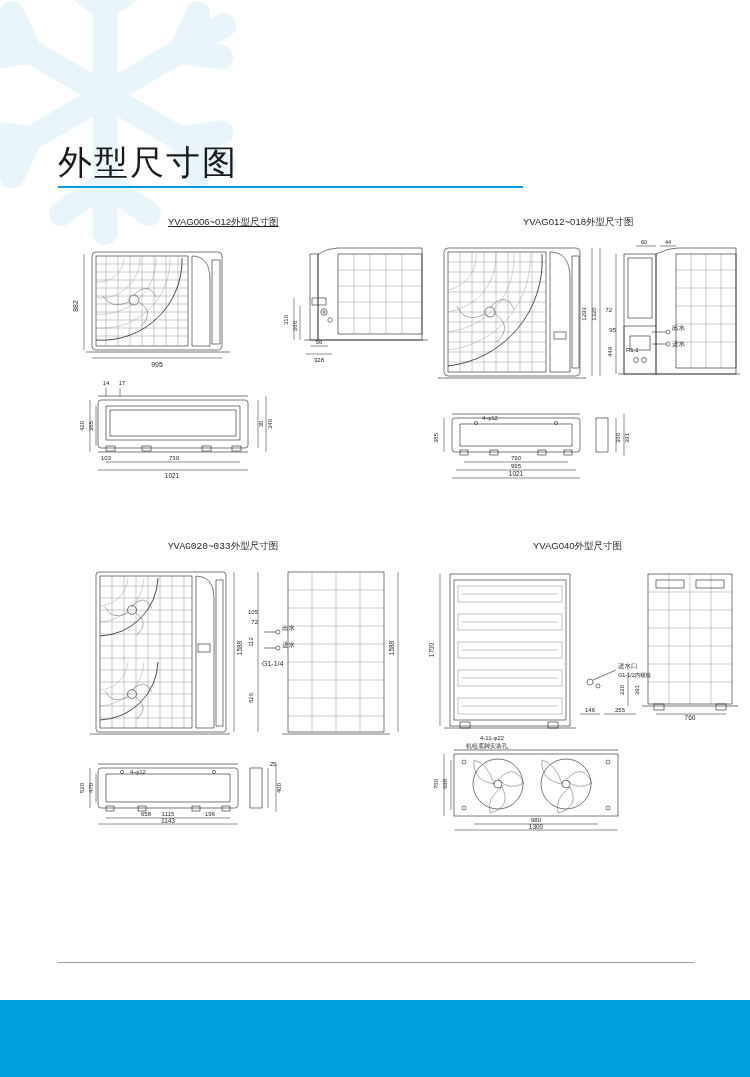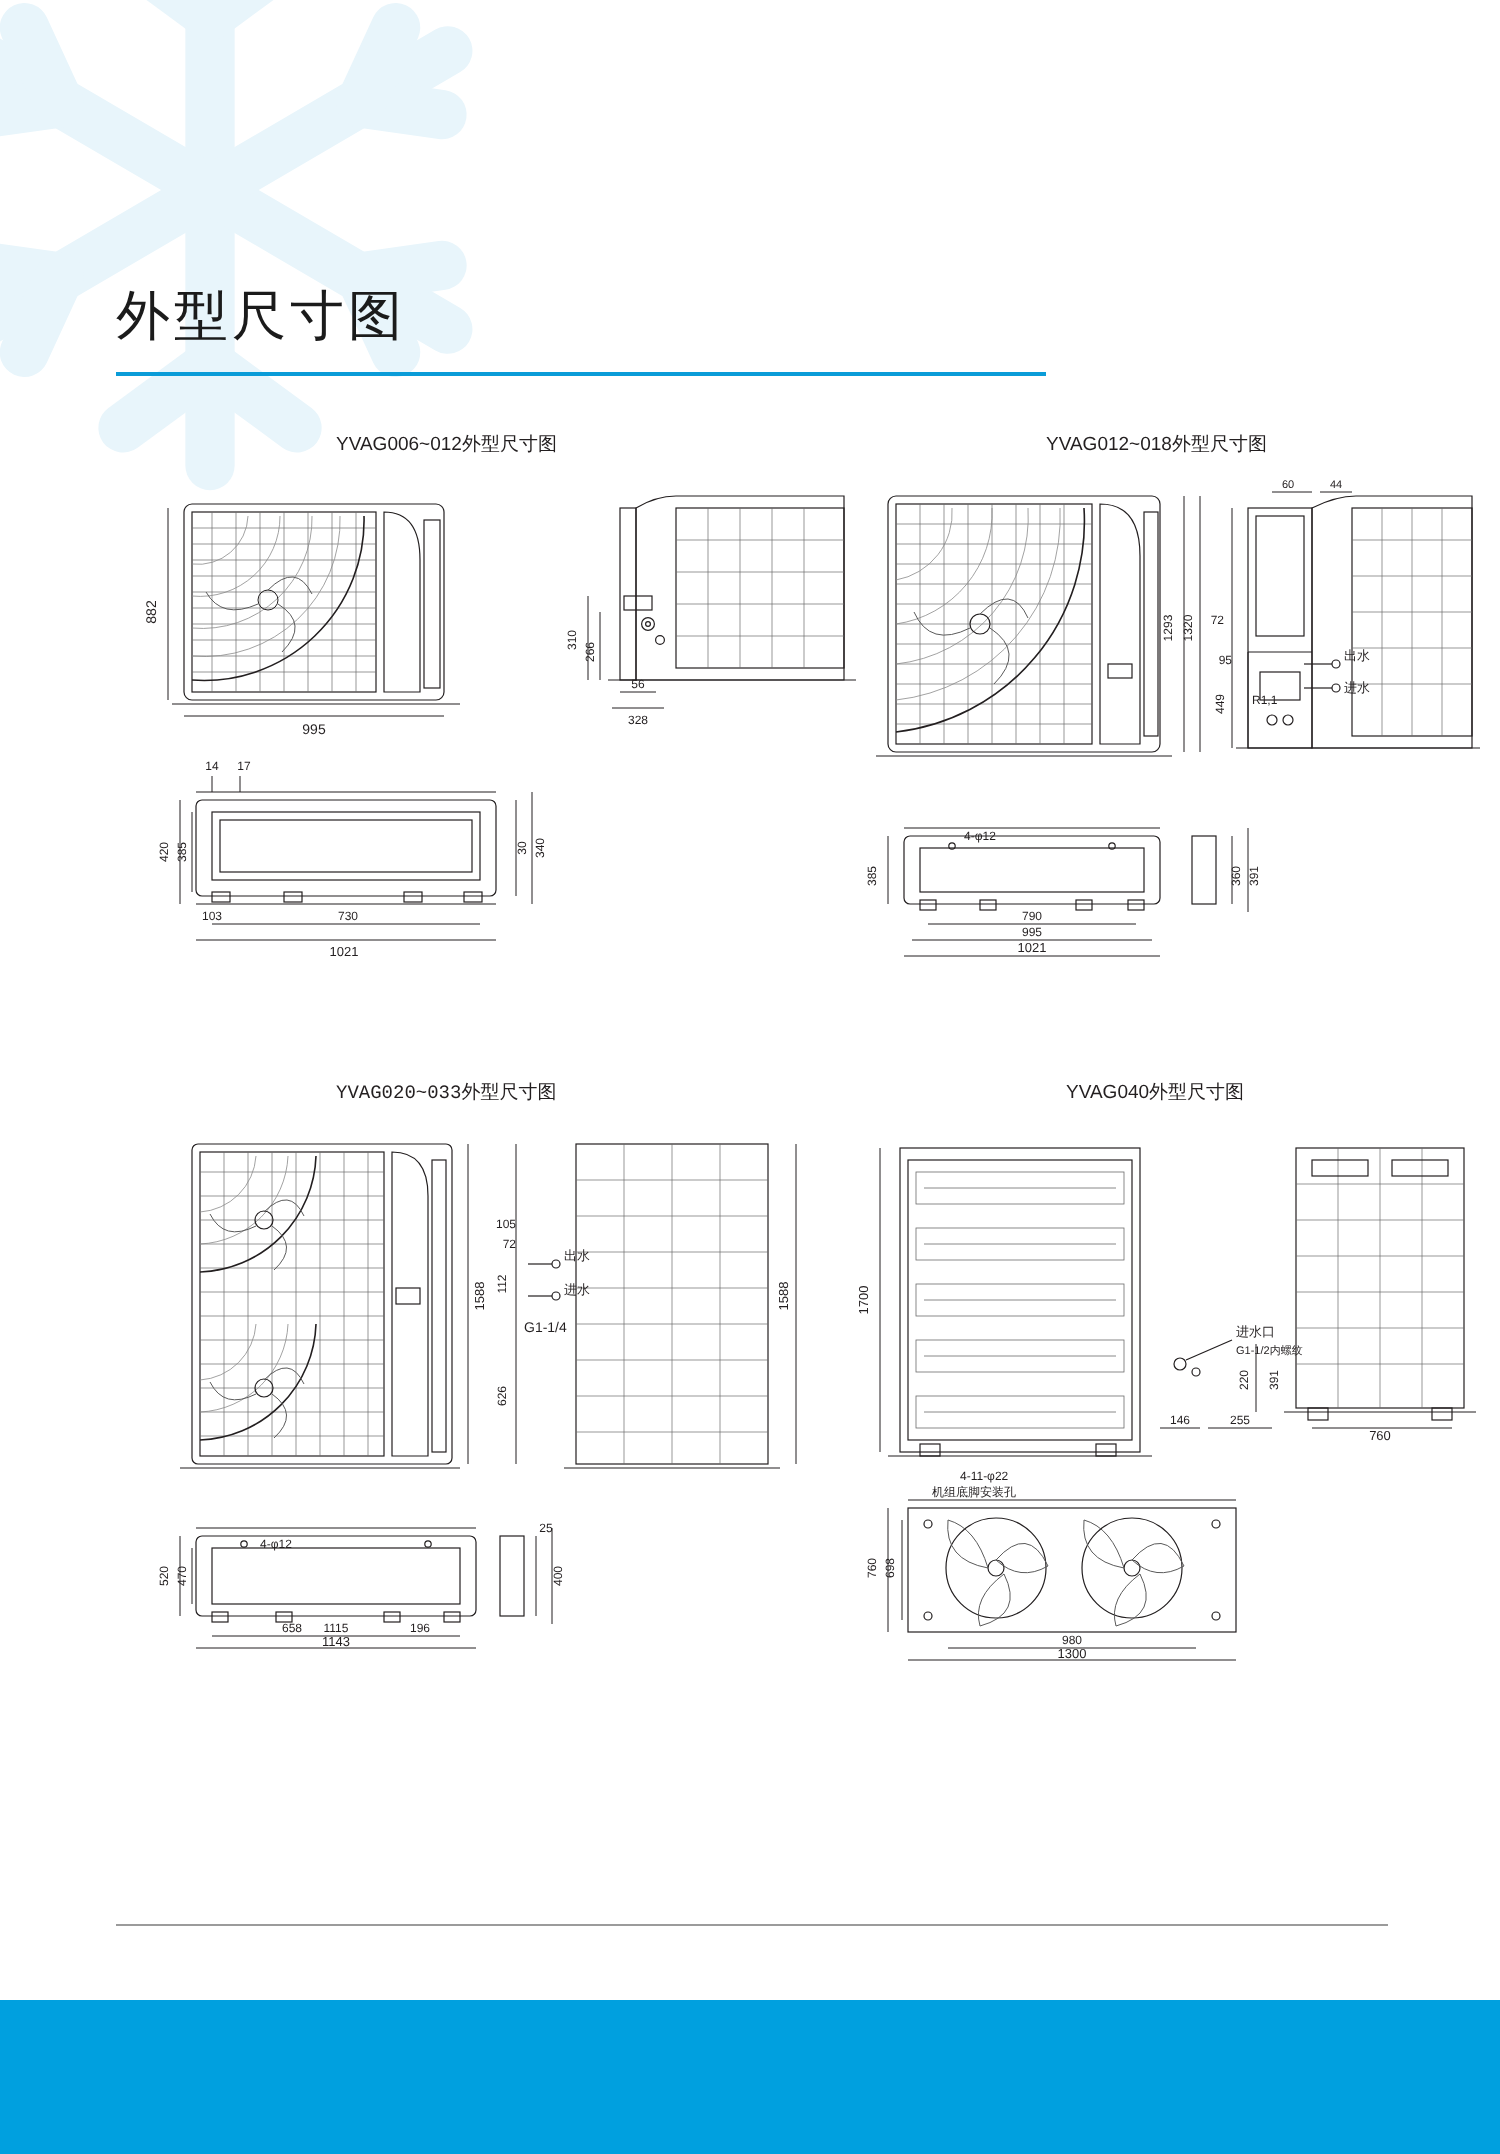--- a/index.html
+++ b/index.html
@@ -10,31 +10,31 @@
     color:#231f20;
   }
   
   .snowflake{
     position:absolute;left:-40px;top:-50px;width:290px;height:290px;
     opacity:1;pointer-events:none;
   }
   
   .title{
     position:absolute;left:58px;top:140px;
-    font-size:27px;letter-spacing:2px;color:#1b1b1b;font-weight:400;
+    font-size:34px;letter-spacing:2px;color:#1b1b1b;font-weight:400;
   }
   .title-rule{
     position:absolute;left:58px;top:186px;width:465px;height:2px;
     background:#0a9cd8;
   }
   
   .cap{
     position:absolute;font-size:9.5px;color:#231f20;white-space:nowrap;
   }
-  #cap1{left:168px;top:216px;}
+  #cap1{left:168px;top:216px;text-decoration:underline;}
   #cap2{left:523px;top:216px;text-align:center;}
   #cap3{left:168px;top:540px;font-family:Liberation Mono, monospace;}
   #cap4{left:533px;top:540px;}
 
   
   .dwg{position:absolute;}
   #dwg1{left:62px;top:240px;width:330px;height:250px;}
   #dwg2{left:420px;top:240px;width:320px;height:250px;}
   #dwg3{left:62px;top:562px;width:330px;height:270px;}
   #dwg4{left:420px;top:562px;width:320px;height:270px;}

